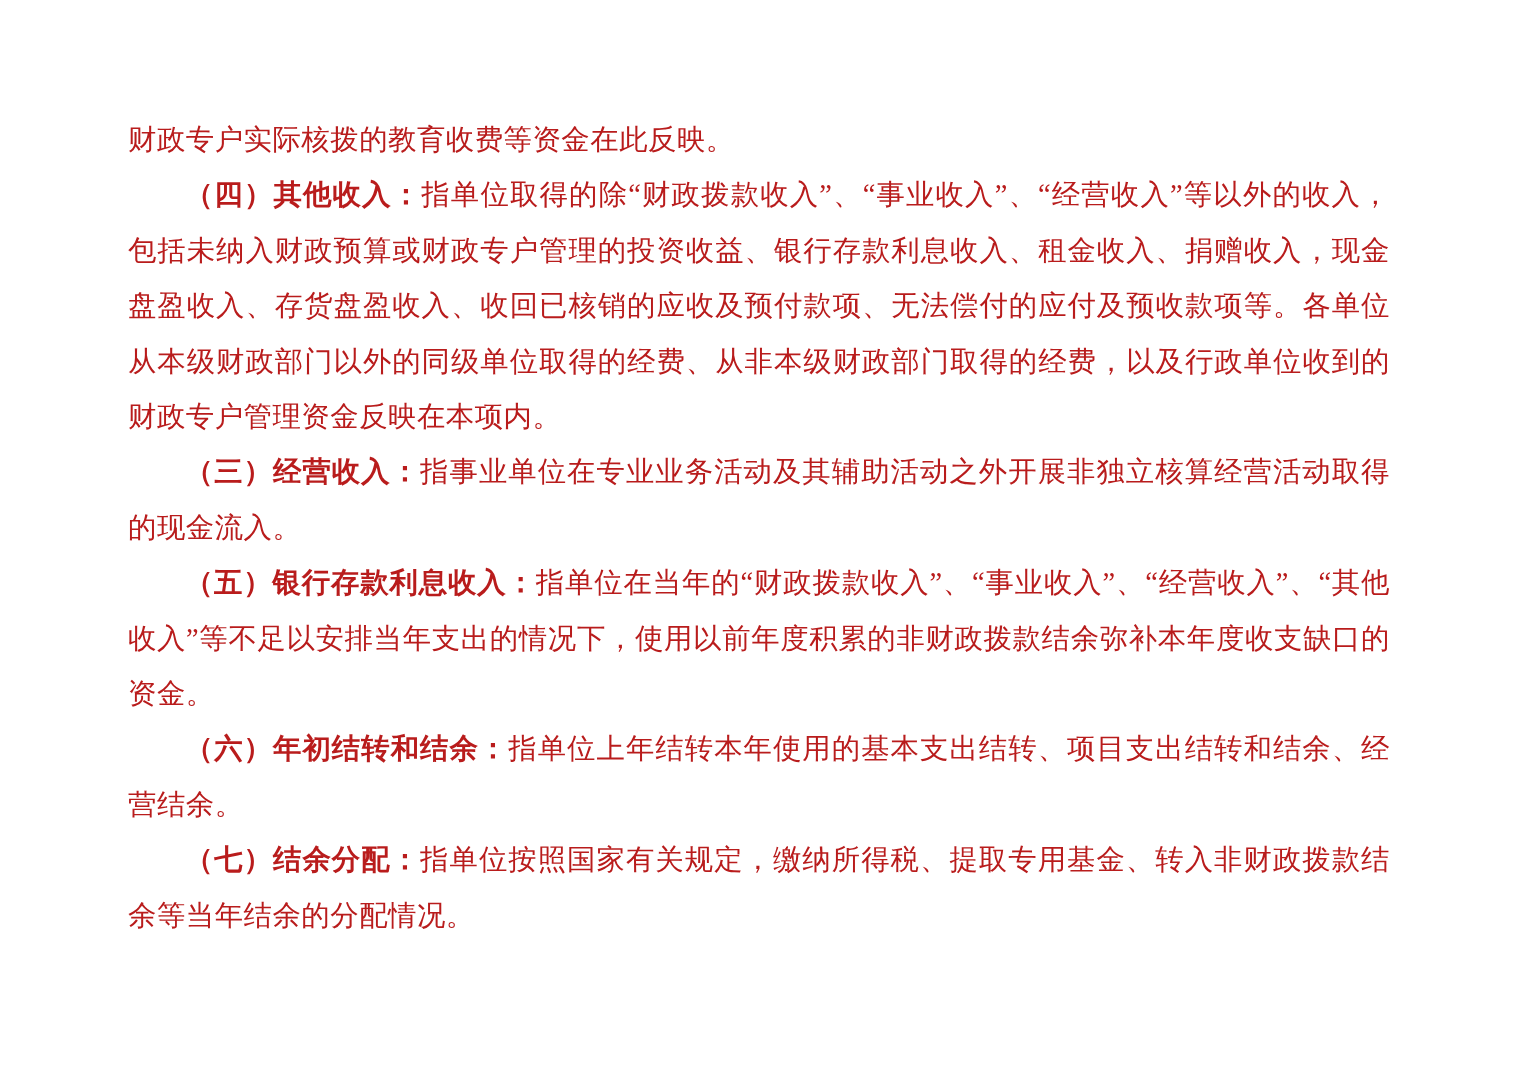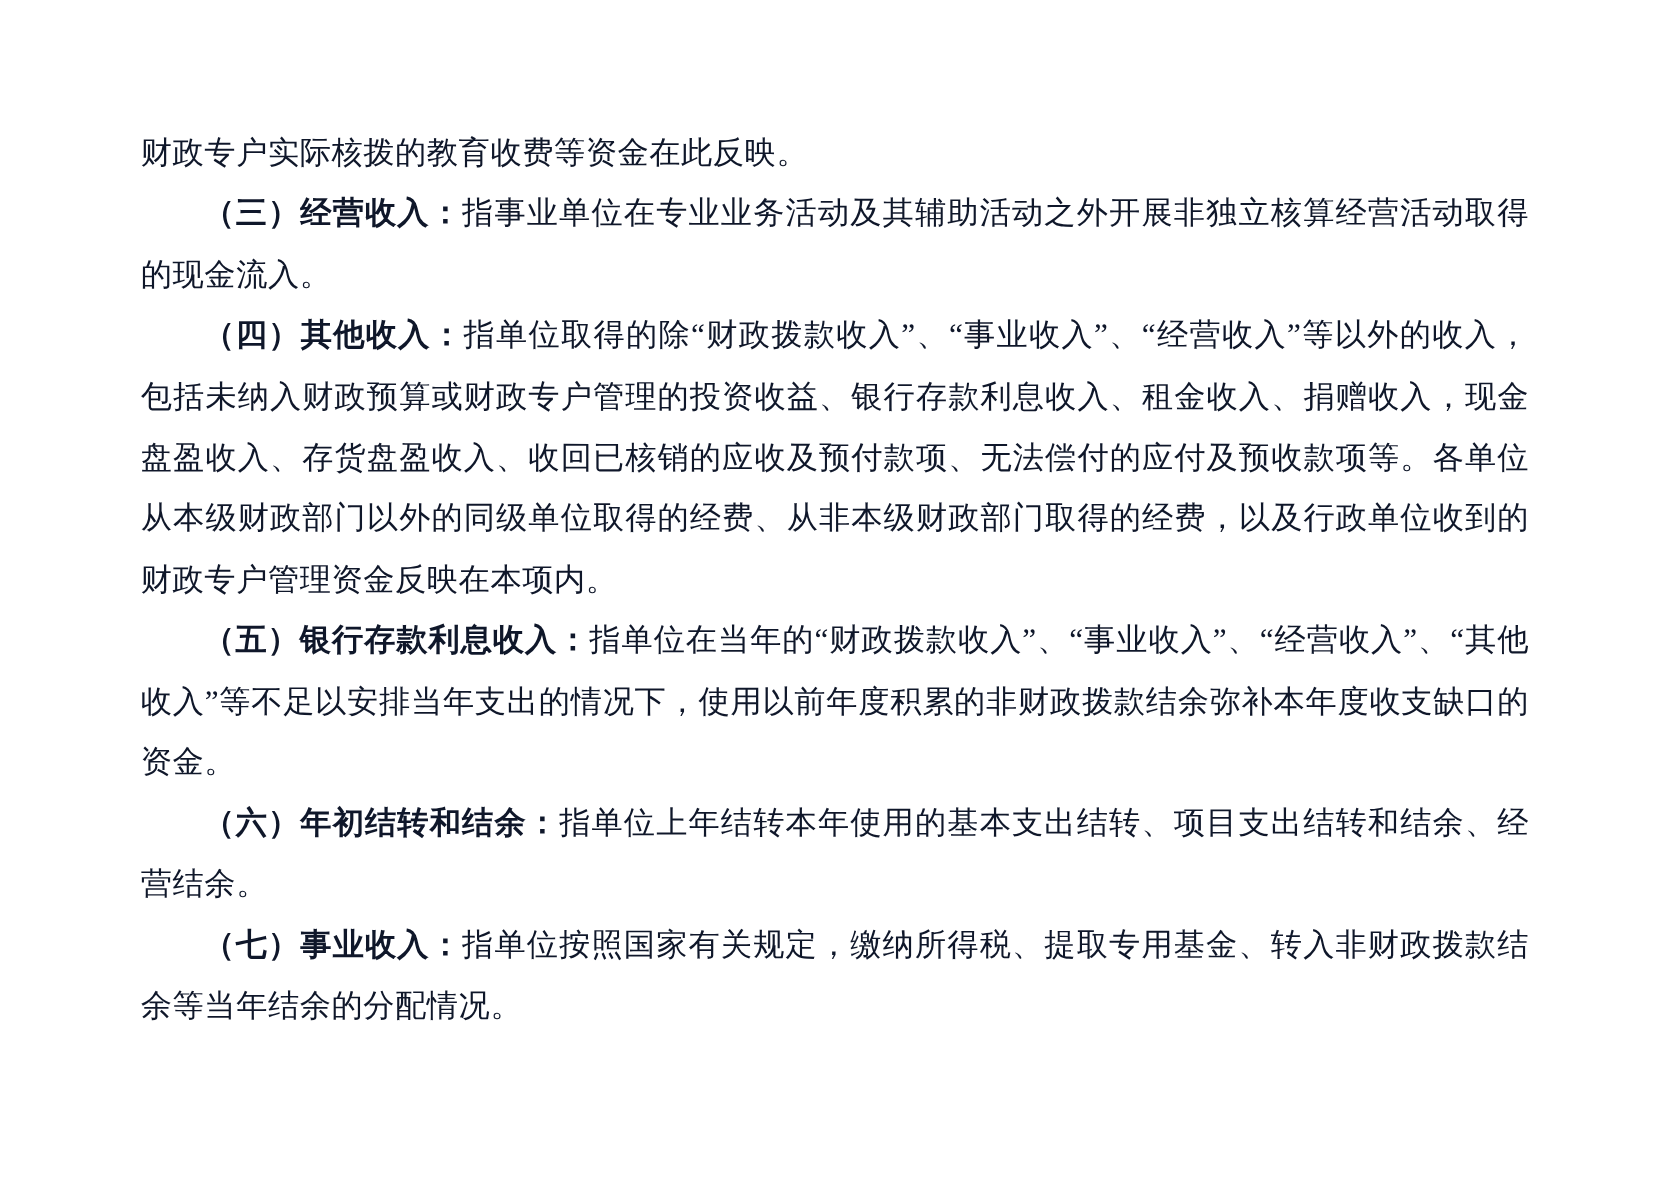--- a/index.html
+++ b/index.html
@@ -13,21 +13,21 @@
     height: 1074px;
     background: #ffffff;
     overflow: hidden;
     font-family: "Liberation Serif", "DejaVu Serif", serif;
   }
   .content {
     position: absolute;
     left: 128px;
     top: 112px;
     width: 1262px;
-    color: #0f172a;
+    color: #b91c1c;
     font-size: 28.4px;
     line-height: 55.4px;
     letter-spacing: 0.5px;
   }
   .para {
     margin: 0;
     text-align: justify;
     text-justify: inter-ideograph;
   }
   .para.indent {
@@ -38,24 +38,24 @@
   }
 </style>
 </head>
 <body>
 
 <div class="page">
   <div class="content">
 
     <p class="para"><span class="lead"></span><span>财政专户实际核拨的教育收费等资金在此反映。</span></p>
 
+    <p class="para indent"><span class="lead">（四）其他收入：</span><span>指单位取得的除“财政拨款收入”、“事业收入”、“经营收入”等以外的收入，包括未纳入财政预算或财政专户管理的投资收益、银行存款利息收入、租金收入、捐赠收入，现金盘盈收入、存货盘盈收入、收回已核销的应收及预付款项、无法偿付的应付及预收款项等。各单位从本级财政部门以外的同级单位取得的经费、从非本级财政部门取得的经费，以及行政单位收到的财政专户管理资金反映在本项内。</span></p>
+
     <p class="para indent"><span class="lead">（三）经营收入：</span><span>指事业单位在专业业务活动及其辅助活动之外开展非独立核算经营活动取得的现金流入。</span></p>
-
-    <p class="para indent"><span class="lead">（四）其他收入：</span><span>指单位取得的除“财政拨款收入”、“事业收入”、“经营收入”等以外的收入，包括未纳入财政预算或财政专户管理的投资收益、银行存款利息收入、租金收入、捐赠收入，现金盘盈收入、存货盘盈收入、收回已核销的应收及预付款项、无法偿付的应付及预收款项等。各单位从本级财政部门以外的同级单位取得的经费、从非本级财政部门取得的经费，以及行政单位收到的财政专户管理资金反映在本项内。</span></p>
 
     <p class="para indent"><span class="lead">（五）银行存款利息收入：</span><span>指单位在当年的“财政拨款收入”、“事业收入”、“经营收入”、“其他收入”等不足以安排当年支出的情况下，使用以前年度积累的非财政拨款结余弥补本年度收支缺口的资金。</span></p>
 
     <p class="para indent"><span class="lead">（六）年初结转和结余：</span><span>指单位上年结转本年使用的基本支出结转、项目支出结转和结余、经营结余。</span></p>
 
-    <p class="para indent"><span class="lead">（七）事业收入：</span><span>指单位按照国家有关规定，缴纳所得税、提取专用基金、转入非财政拨款结余等当年结余的分配情况。</span></p>
+    <p class="para indent"><span class="lead">（七）结余分配：</span><span>指单位按照国家有关规定，缴纳所得税、提取专用基金、转入非财政拨款结余等当年结余的分配情况。</span></p>
 
   </div>
 </div>
 
 </body></html>

